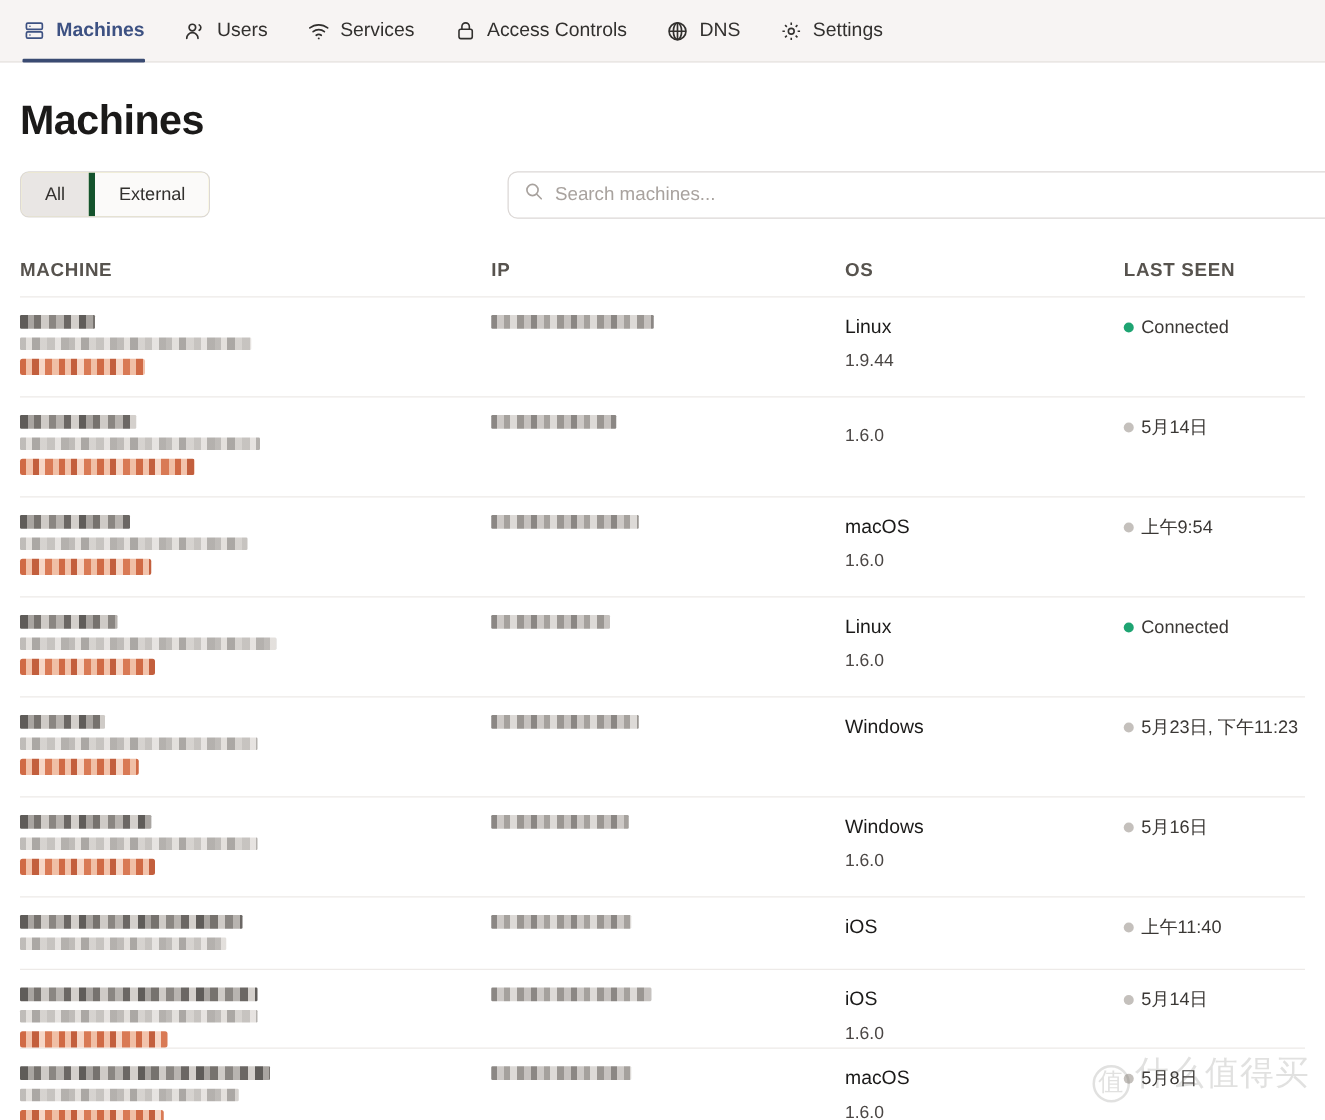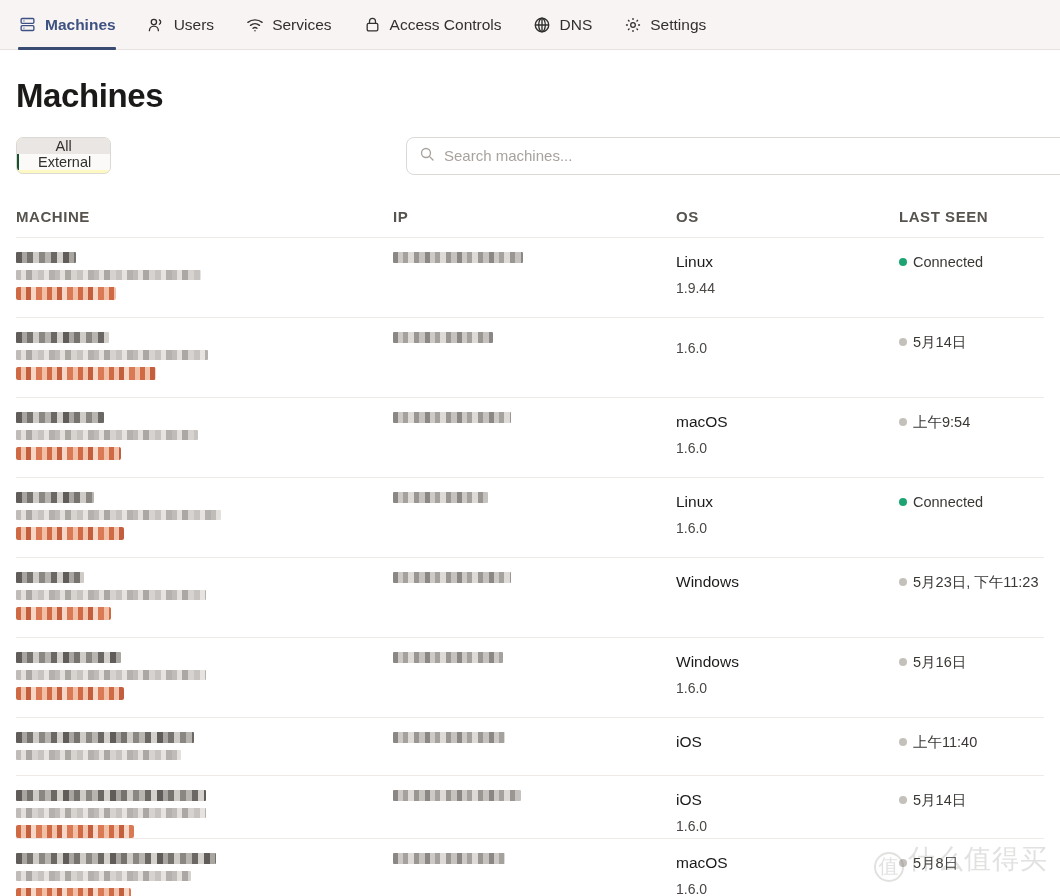--- a/index.html
+++ b/index.html
@@ -71,35 +71,34 @@
     align-items: center;
   }
 
   .segmented {
     display: inline-flex;
     border: 1px solid #DCD8D6;
     border-radius: 7px;
     overflow: hidden;
     height: 37px;
     background: #fef9c3;
-    flex-direction: column;
   }
   .seg {
     display: flex;
     align-items: center;
     justify-content: center;
     padding: 0 19px;
     font-size: 14.5px;
     color: #32302E;
     cursor: pointer;
     background: #FBFAF9;
     user-select: none;
   }
   .seg.selected { background: #E9E6E4; }
-  .seg + .seg { border-left: 2px solid #14532d; }
+  .seg + .seg { border-left: 5px solid #14532d; }
 
   .searchbox {
     position: absolute;
     left: 390px;
     width: 700px;
     height: 38px;
     border: 1px solid #DCD8D6;
     border-radius: 8px;
     background: #fff;
     display: flex;

